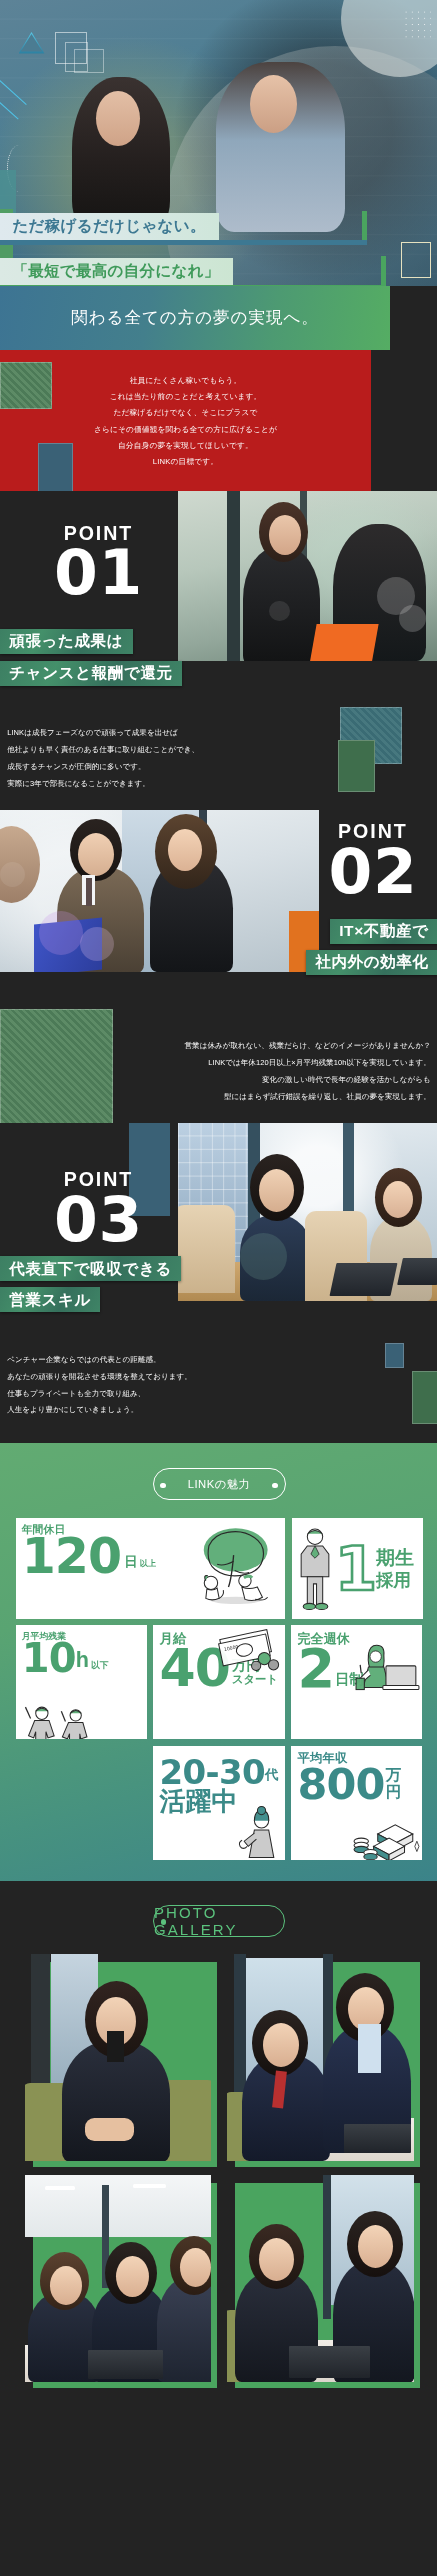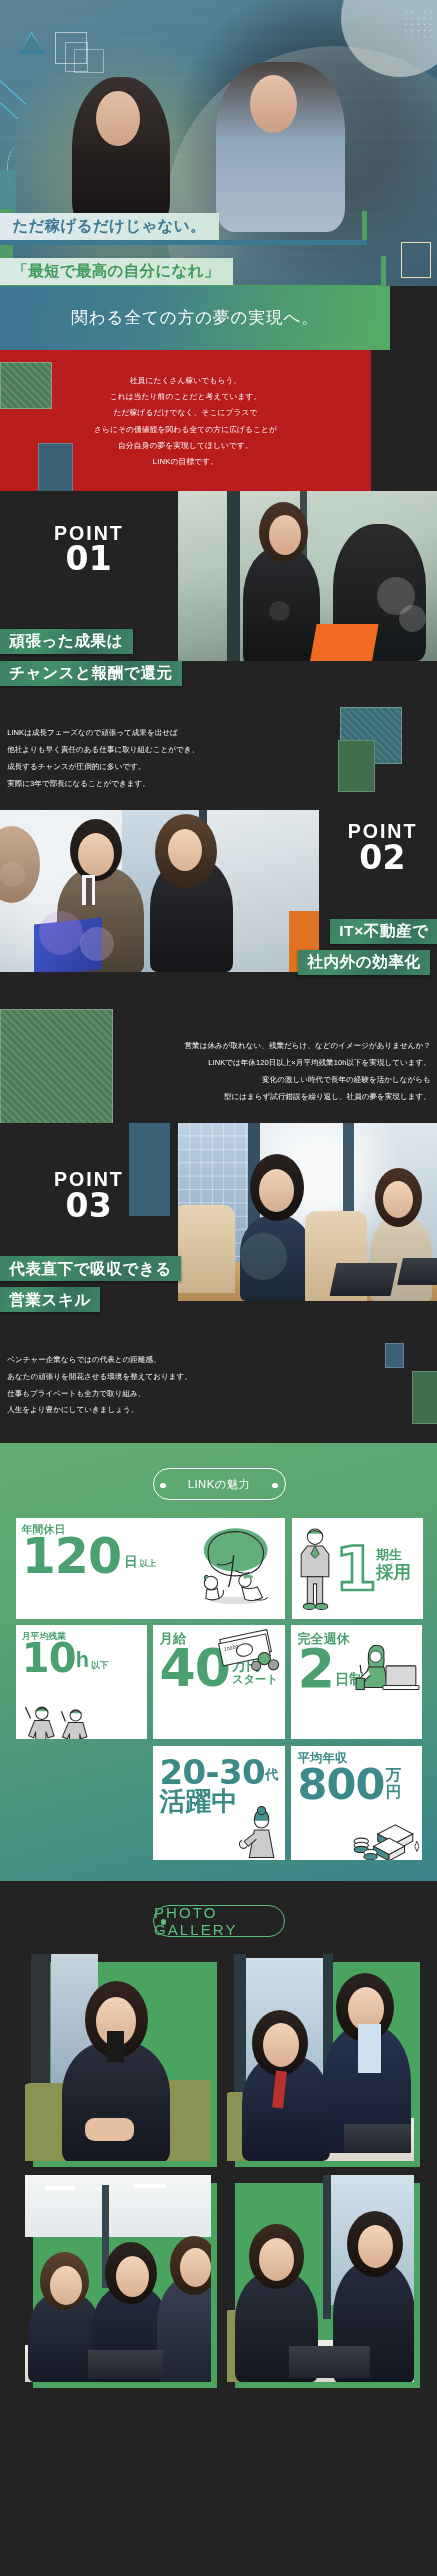--- a/index.html
+++ b/index.html
@@ -89,21 +89,21 @@
   .intro-sq-blue{position:absolute;left:38px;top:93px;width:35px;height:52px;background:#3a6176;
     border:0.5px solid rgba(255,255,255,.22);}
 
   
   .point{position:relative;width:438px;background:#232323;}
   .pt-media{position:relative;width:438px;height:222px;overflow:hidden;}
   .pt-img{position:absolute;top:0;height:170px;overflow:hidden;}
   .pt-img .ph{position:absolute;inset:0;}
   .pt-label{position:absolute;z-index:4;color:#fff;text-align:center;}
   .pt-label .pw{font-size:19.6px;font-weight:700;letter-spacing:.10em;line-height:1;}
-  .pt-label .pn{font-size:33px;font-weight:700;line-height:.95;letter-spacing:.01em;
+  .pt-label .pn{font-size:63px;font-weight:700;line-height:.95;letter-spacing:.01em;
     font-family:"DejaVu Sans","Liberation Sans",sans-serif;}
   .hl{display:inline-block;padding:3.1px 9.3px 4.6px;font-size:15.5px;font-weight:700;color:#fff;
     letter-spacing:.04em;line-height:1.12;
     background:linear-gradient(115deg,#3d7f63 0%,#44906a 30%,#35705c 62%,#3f8466 100%);
     box-shadow:0 1px 2.6px rgba(0,0,0,.45);}
   .pt-body{padding:12.4px 0 17.5px;position:relative;}
   .pt-body p{font-size:7.5px;line-height:2.25;letter-spacing:.01em;}
 
   
   .merits{position:relative;width:438px;padding:25px 0 20.6px;
@@ -272,21 +272,21 @@
       </div>
 
       <div class="pt-label" style="right:20.6px;top:12.4px;">
         <div class="pw">POINT</div>
         <div class="pn">02</div>
       </div>
 
       <div style="position:absolute;right:0;top:109px;z-index:6;text-align:right;">
         <span class="hl">IT×不動産で</span>
       </div>
-      <div style="position:absolute;right:8px;top:140px;z-index:6;">
+      <div style="position:absolute;right:0;top:140px;z-index:6;">
         <span class="hl">社内外の効率化</span>
       </div>
     </div>
 
     <div class="pt-body" style="text-align:right;padding-right:7.2px;">
       <div class="deco greenstripe" style="left:0px;top:-17.5px;width:113px;height:118px;"></div>
       <p>営業は休みが取れない、残業だらけ、などのイメージがありませんか？</p>
       <p>LINKでは年休120日以上×月平均残業10h以下を実現しています。</p>
       <p>変化の激しい時代で長年の経験を活かしながらも</p>
       <p>型にはまらず試行錯誤を繰り返し、社員の夢を実現します。</p>
@@ -389,21 +389,21 @@
             <path d="M25 16 q14-12 28 0" fill="#5aab74" stroke="#1e1e1e" stroke-width="2"></path>
             <path d="M24 40 h30 l12 16 v44 h-54 v-44z" fill="#c9c9c9" stroke="#1e1e1e" stroke-width="2"></path>
             <path d="M39 40 l-8 16 8 8 8-8z" fill="#5aab74" stroke="#1e1e1e" stroke-width="1.6"></path>
             <path d="M24 100 h30 v54 h-12 v-40 h-6 v40 h-12z" fill="#c9c9c9" stroke="#1e1e1e" stroke-width="2"></path>
             <ellipse cx="28" cy="158" rx="12" ry="6" fill="#5aab74" stroke="#1e1e1e" stroke-width="2"></ellipse>
             <ellipse cx="52" cy="158" rx="12" ry="6" fill="#5aab74" stroke="#1e1e1e" stroke-width="2"></ellipse>
           </svg>
           <div style="margin-left:37px;display:flex;align-items:flex-start;">
             <div class="big" style="font-size:61px;-webkit-text-stroke:2.6px #4aa16f;color:#fff;line-height:.82;">1</div>
             <div style="padding-top:3.1px;">
-              <div class="suf" style="font-size:13px;line-height:1.2;">期生</div>
+              <div class="suf" style="font-size:19px;line-height:1.2;">期生</div>
               <div class="suf" style="font-size:17.5px;line-height:1.2;">採用</div>
             </div>
           </div>
         </div>
       </div>
     </div>
 
     <div class="mgrid2">
       <div class="mcard m-std">
         <div class="cap">月平均残業</div>

